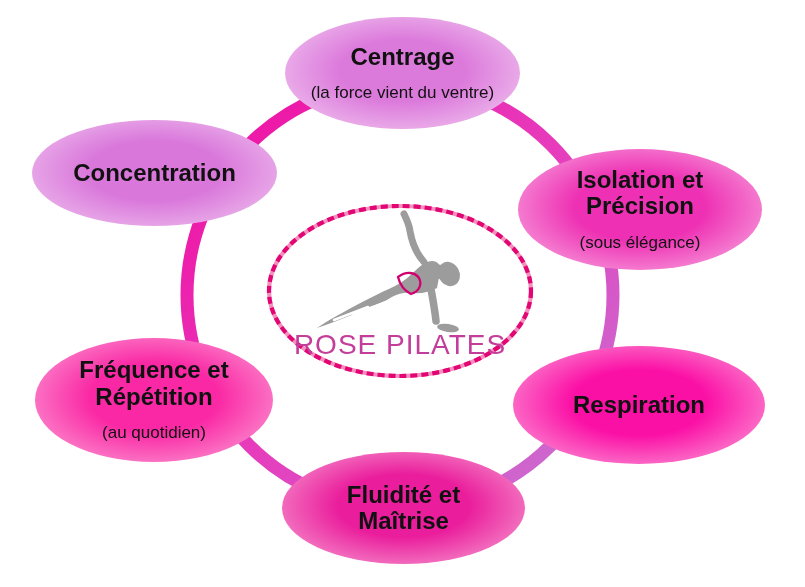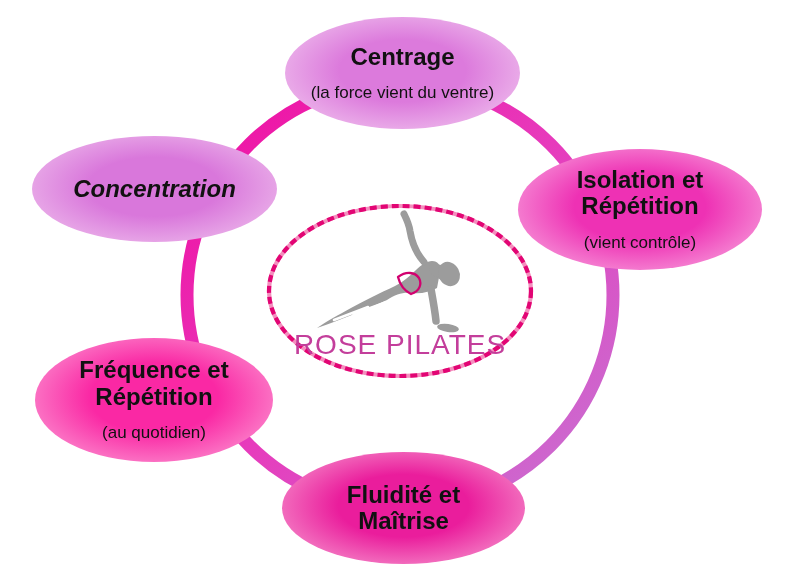--- a/index.html
+++ b/index.html
@@ -19,21 +19,21 @@
   .b-sub{
     font-weight:normal;font-size:17px;line-height:1.08;max-width:204px;margin-top:14px;
   }
   .b-sub:empty{display:none;}
   
   #bubble-centrage     {left:285px;top:17px; width:235px;height:112px;}
   #bubble-isolation    {left:518px;top:149px;width:244px;height:121px;}
   #bubble-respiration  {left:513px;top:346px;width:252px;height:118px;}
   #bubble-fluidite     {left:282px;top:452px;width:243px;height:112px;}
   #bubble-frequence    {left:35px; top:338px;width:238px;height:124px;}
-  #bubble-concentration{left:32px; top:136px;width:245px;height:106px;font-style:italic;}
+  #bubble-concentration{left:32px; top:120px;width:245px;height:106px;}
   #brand-title{
     position:absolute;left:278px;top:329px;width:244px;z-index:3;
     text-align:center;font-size:28px;letter-spacing:1px;font-weight:400;
   }
 </style>
 </head>
 <body>
 
 <div id="stage" style="background: rgb(255, 255, 255);">
 
@@ -81,24 +81,28 @@
       <path id="bikini-path" d="M398,277 C406,271 415,272 419,278 M419,278 C422,284 420,291 411,294 M398,277 C400,285 405,291 411,294" fill="none" stroke="#D2006F" stroke-width="2.3" stroke-linecap="round"></path>
     </g>
   </svg>
 
   <div class="bubble" id="bubble-centrage" style="background: radial-gradient(at 50% 48%, rgb(220, 122, 220) 0%, rgb(220, 122, 220) 38%, rgb(243, 206, 241) 97%); color: rgb(17, 17, 17);">
     <div class="b-title">Centrage</div>
     <div class="b-sub">(la force vient du ventre)</div>
   </div>
 
   <div class="bubble" id="bubble-isolation" style="background: radial-gradient(at 50% 48%, rgb(238, 49, 180) 0%, rgb(238, 49, 180) 38%, rgb(249, 180, 228) 97%); color: rgb(17, 17, 17);">
-    <div class="b-title">Isolation et Répétition</div>
-    <div class="b-sub">(vient contrôle)</div>
+    <div class="b-title">Isolation et Précision</div>
+    <div class="b-sub">(sous élégance)</div>
   </div>
 
+  <div class="bubble" id="bubble-respiration" style="background: radial-gradient(at 50% 48%, rgb(251, 16, 166) 0%, rgb(251, 16, 166) 38%, rgb(252, 169, 221) 97%); color: rgb(17, 17, 17);">
+    <div class="b-title">Respiration</div>
+
+  </div>
 
   <div class="bubble" id="bubble-fluidite" style="background: radial-gradient(at 50% 48%, rgb(234, 29, 156) 0%, rgb(234, 29, 156) 38%, rgb(248, 168, 214) 97%); color: rgb(17, 17, 17);">
     <div class="b-title">Fluidité et Maîtrise</div>
   </div>
 
   <div class="bubble" id="bubble-frequence" style="background: radial-gradient(at 50% 48%, rgb(250, 40, 164) 0%, rgb(250, 40, 164) 38%, rgb(252, 169, 219) 97%); color: rgb(17, 17, 17);">
     <div class="b-title">Fréquence et Répétition</div>
     <div class="b-sub">(au quotidien)</div>
   </div>
 

